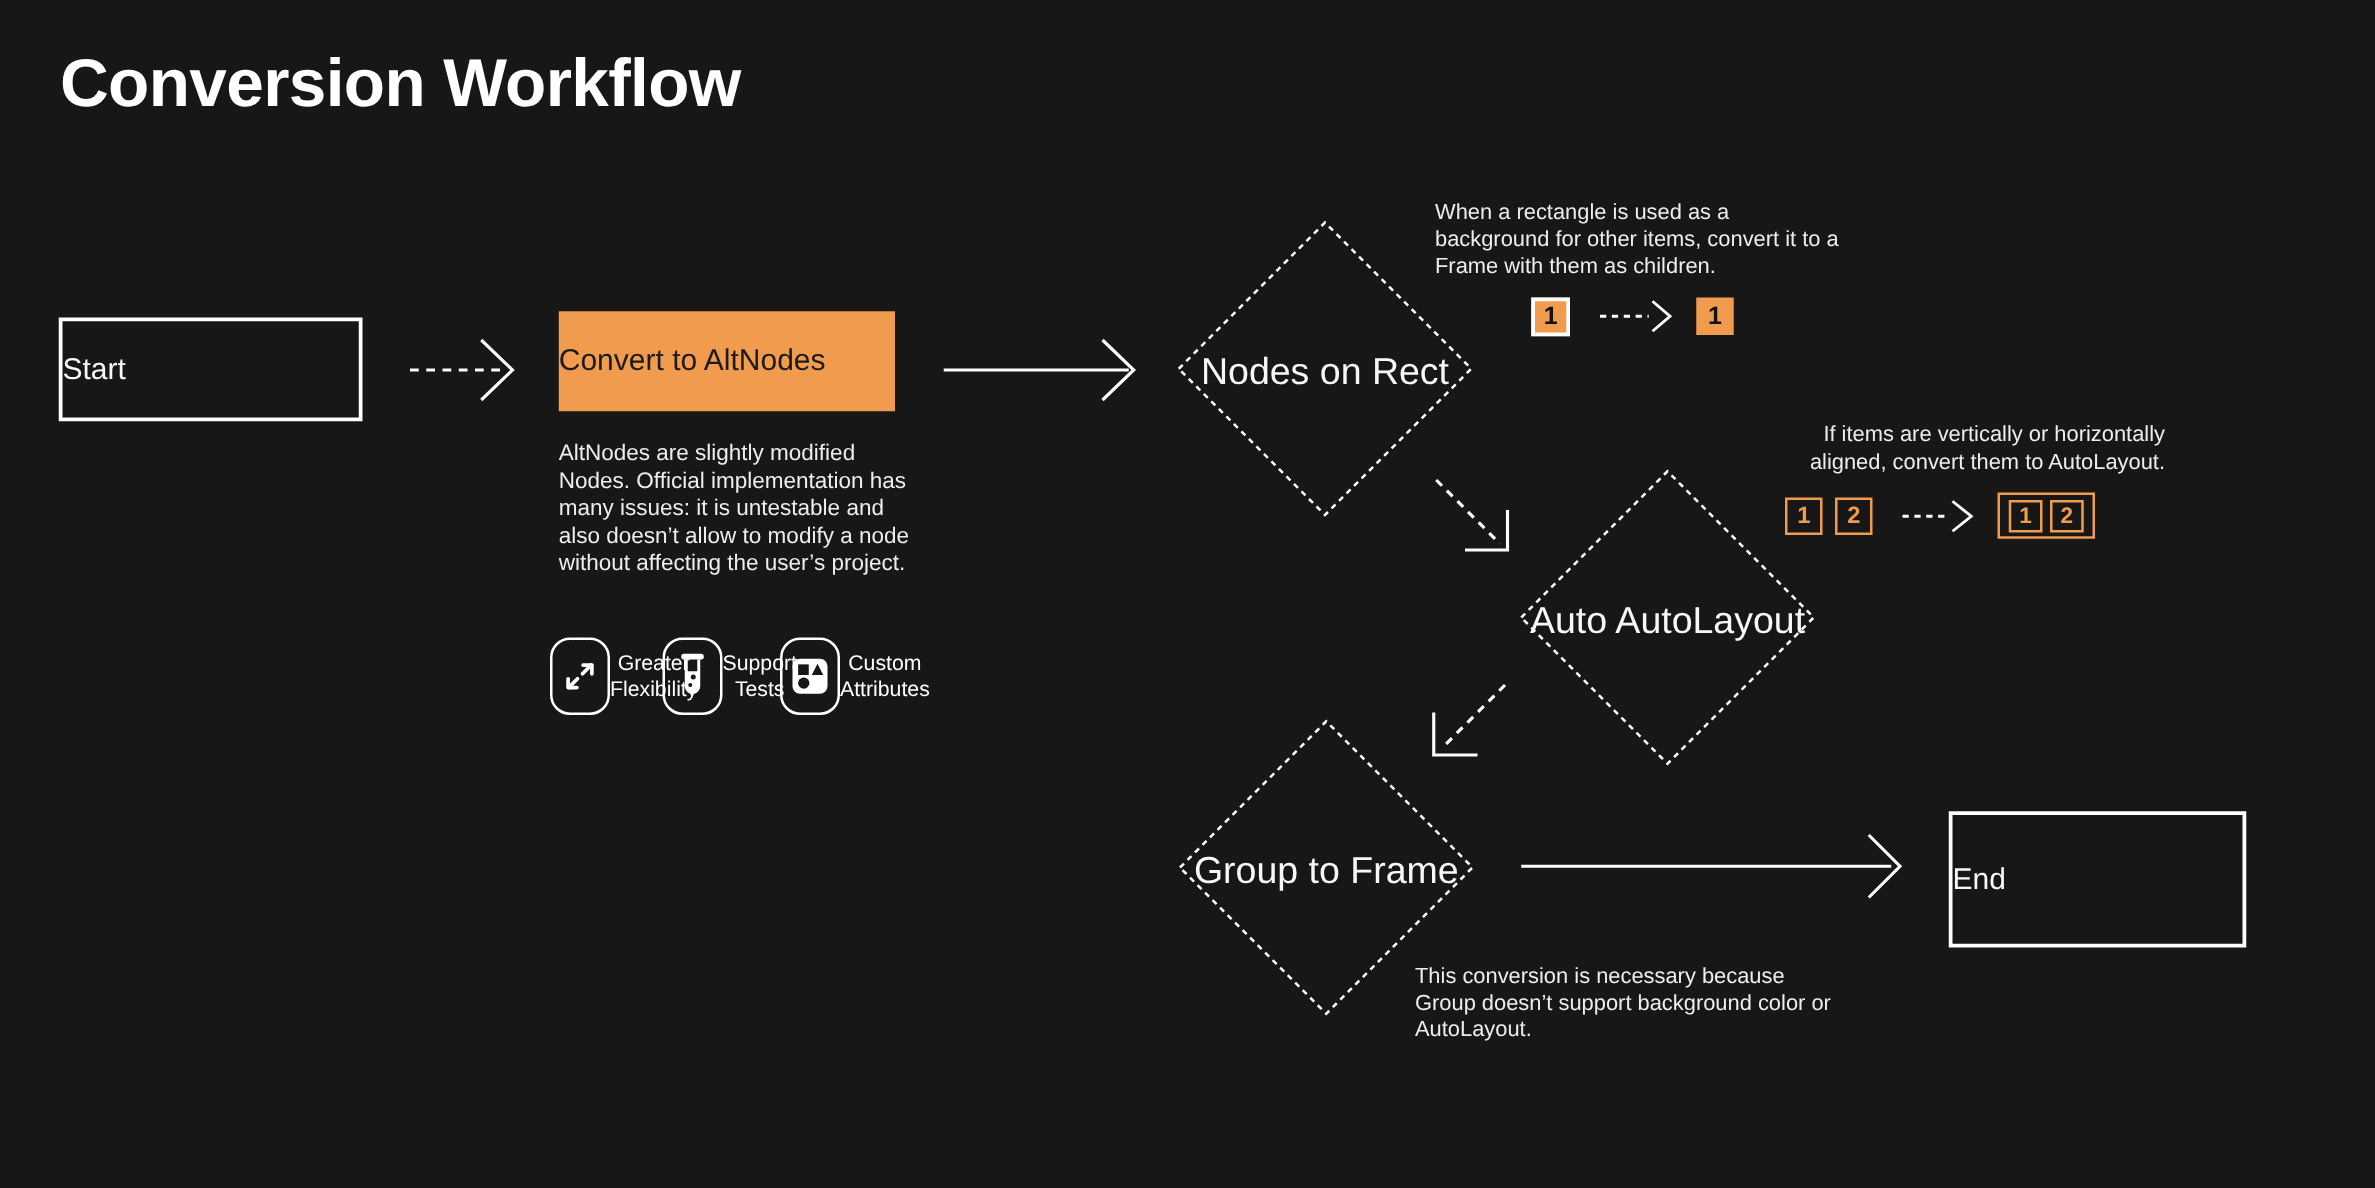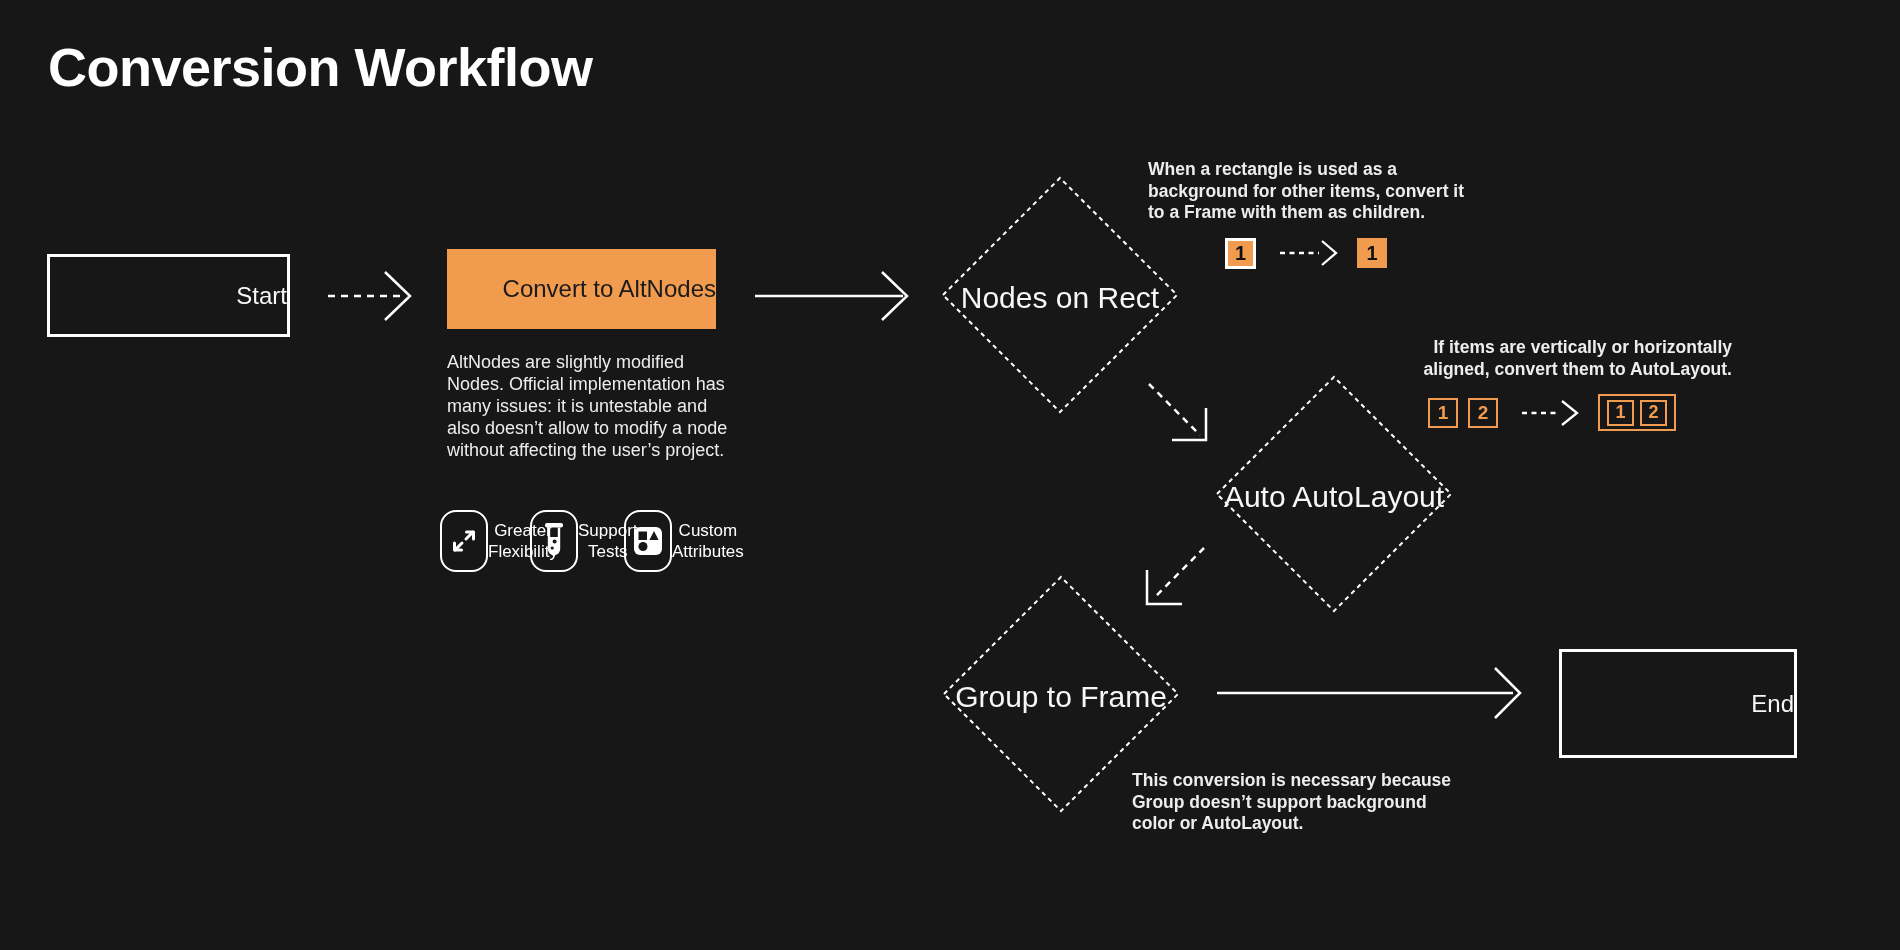--- a/index.html
+++ b/index.html
@@ -21,30 +21,30 @@
   .abs{position:absolute;}
   #arrow-layer{position:absolute;left:0;top:0;z-index:1;}
   .layer2{z-index:2;}
 
   .page-title{
     left:48px;top:36px;
     font-size:54px;font-weight:700;letter-spacing:-0.5px;color:var(--white);
   }
   .terminal-box{
     border:3px solid var(--white);
-    display:flex;align-items:center;justify-content:flex-end;
+    display:flex;align-items:center;justify-content:flex-start;
     font-size:24px;color:#F7F7F7;
   }
   .start-box{left:47px;top:254px;width:243px;height:83px;}
   .end-box{left:1559px;top:649px;width:238px;height:109px;}
 
   .convert-box{
     left:447px;top:249px;width:269px;height:80px;
     background:var(--orange);color:var(--ink);
-    display:flex;align-items:center;justify-content:flex-end;
+    display:flex;align-items:center;justify-content:flex-start;
     font-size:24px;font-weight:500;
   }
   .description{
     left:447px;top:351px;width:284px;
     font-size:18px;line-height:22px;color:var(--body);
   }
 
   .feature{width:96px;display:flex;flex-direction:row;align-items:flex-start;top:510px;}
   .feature-1{left:440px;}
   .feature-2{left:530px;}
@@ -59,21 +59,21 @@
   }
 
   .diamond-label{
     width:240px;text-align:center;font-size:30px;color:#F7F7F7;
   }
   .d1-label{left:940px;top:281px;}
   .d2-label{left:1214px;top:480px;}
   .d3-label{left:941px;top:680px;}
 
   .annotation{
-    font-size:17.5px;line-height:21.5px;color:var(--body);font-weight:bold;
+    font-size:17.5px;line-height:21.5px;color:var(--body);
   }
   .ann-1{left:1148px;top:159px;width:324px;}
   .ann-2{left:1402px;top:337px;width:330px;text-align:right;}
   .ann-3{left:1132px;top:770px;width:340px;}
 
   .numbox{
     display:flex;align-items:center;justify-content:center;
     font-weight:600;
   }
   .rect-before{left:1225px;top:238px;width:31px;height:31px;

